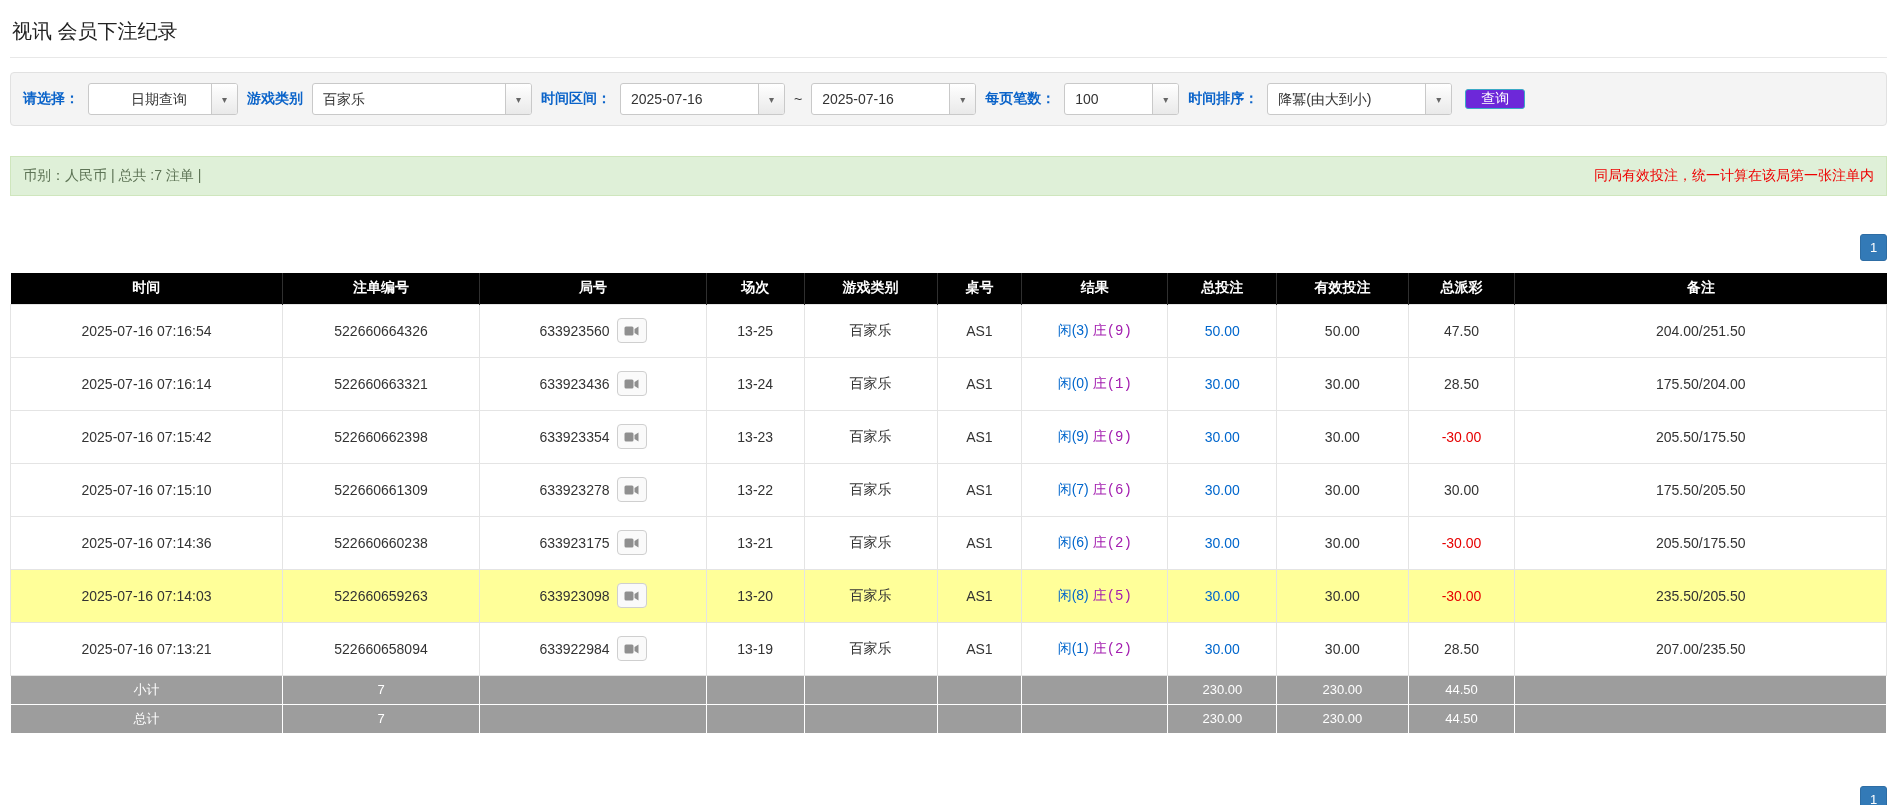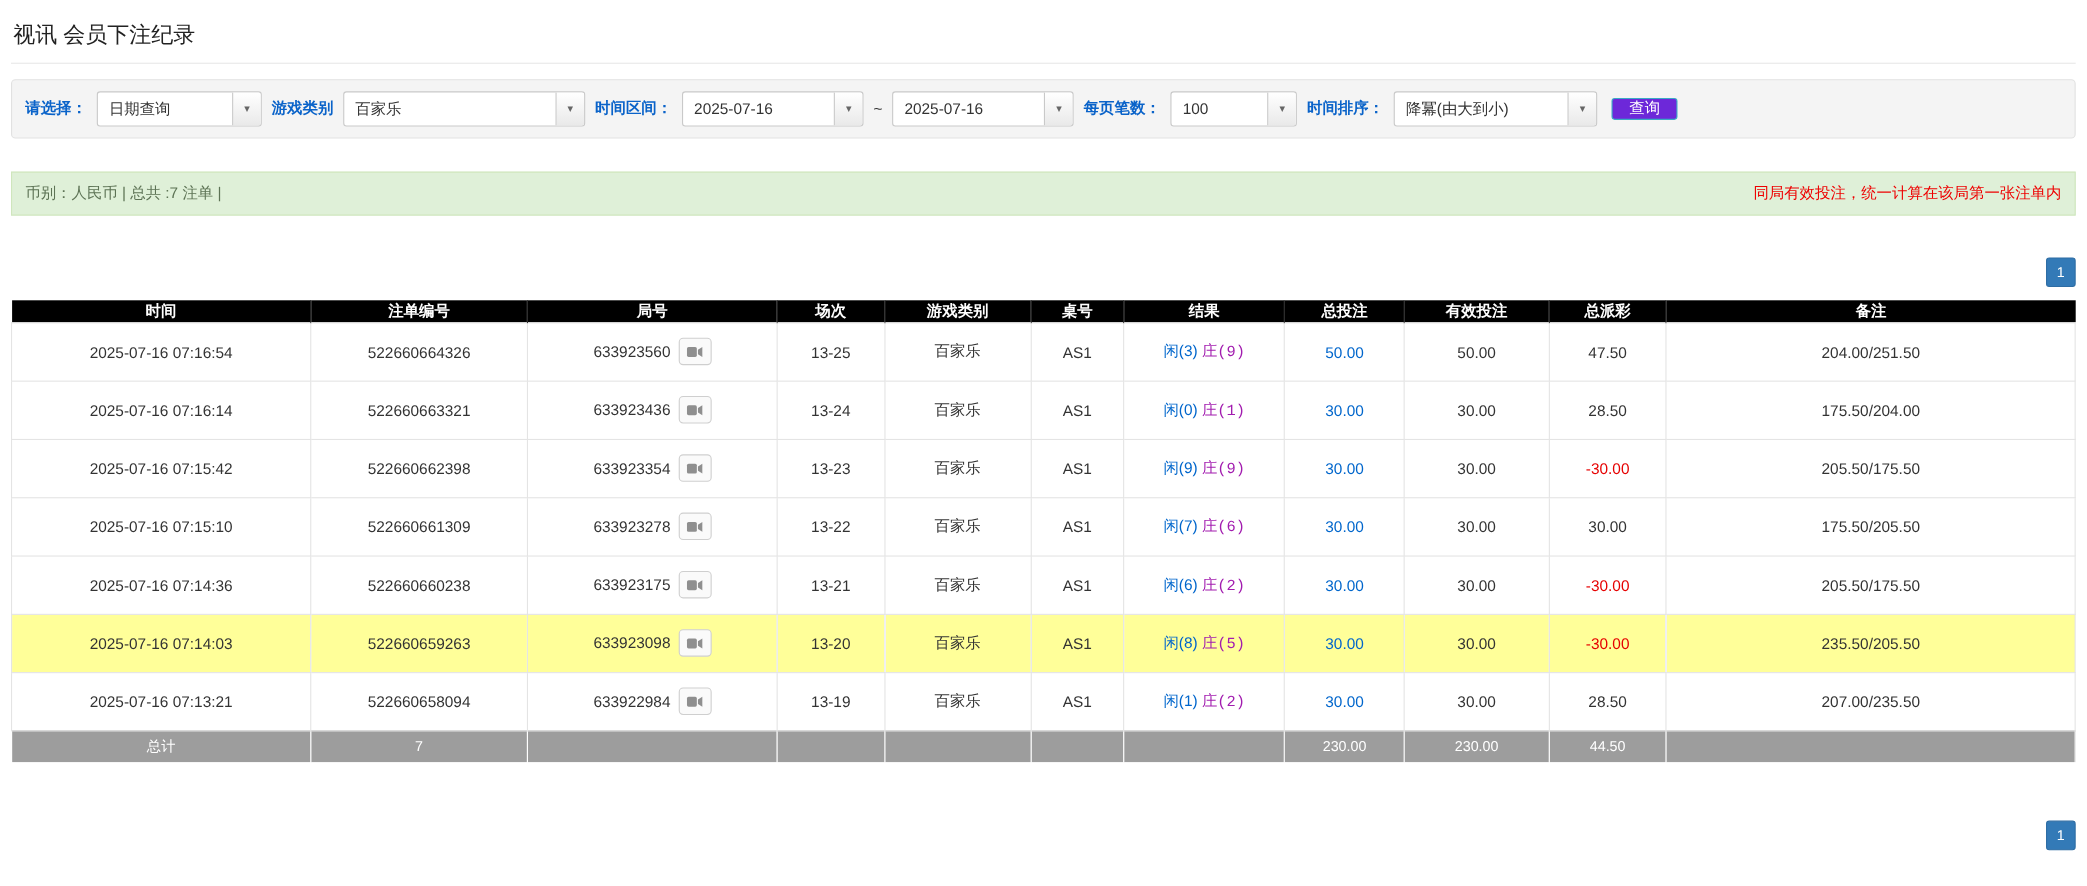--- a/index.html
+++ b/index.html
@@ -59,21 +59,21 @@
     width: 26px;
     display: flex;
     align-items: center;
     justify-content: center;
     border-left: 1px solid #c9c9c9;
     background: linear-gradient(#ffffff, #e9e9e9);
     color: #666;
     font-size: 10px;
     flex: 0 0 auto;
   }
-  .w-query { width: 150px; }
+  .w-query { width: 150px; padding-left: 32px; }
   .w-game  { width: 220px; }
   .w-date  { width: 165px; }
   .w-size  { width: 115px; }
   .w-sort  { width: 185px; }
   .tilde { color: #333; }
   .search-btn {
     margin-left: 4px;
     height: 20px;
     padding: 0 15px;
     background: #6d28d9;
@@ -123,21 +123,21 @@
   table.records {
     width: 100%;
     border-collapse: collapse;
     font-size: 14px;
     table-layout: fixed;
   }
   table.records thead th {
     background: #000;
     color: #fff;
     font-weight: bold;
-    height: 20px;
+    height: 31px;
     text-align: center;
     border-left: 1px solid #2f2f2f;
     padding: 0 4px;
   }
   table.records thead th:first-child { border-left: none; }
   table.records tbody td {
     height: 53px;
     border: 1px solid #e4e4e4;
     text-align: center;
     padding: 0 6px;
@@ -396,32 +396,45 @@
           <td>AS1</td>
           <td><span class="res-player">闲(1)</span> <span class="res-banker">庄(2)</span></td>
           <td class="blue">30.00</td>
           <td>30.00</td>
           <td>28.50</td>
           <td>207.00/235.50</td>
         </tr>
       </tbody>
     <tfoot>
         <tr>
-          <td>总计</td>
+          <td>小计</td>
           <td>7</td>
           <td></td>
           <td></td>
           <td></td>
           <td></td>
           <td></td>
           <td>230.00</td>
           <td>230.00</td>
           <td>44.50</td>
           <td></td>
         </tr>
+        <tr>
+          <td>总计</td>
+          <td>7</td>
+          <td></td>
+          <td></td>
+          <td></td>
+          <td></td>
+          <td></td>
+          <td>230.00</td>
+          <td>230.00</td>
+          <td>44.50</td>
+          <td></td>
+        </tr>
       </tfoot>
   </table>
 
   <div class="pager pager-bottom">
     <a class="page-btn">1</a>
   </div>
 
 </div>
 
 </body></html>

